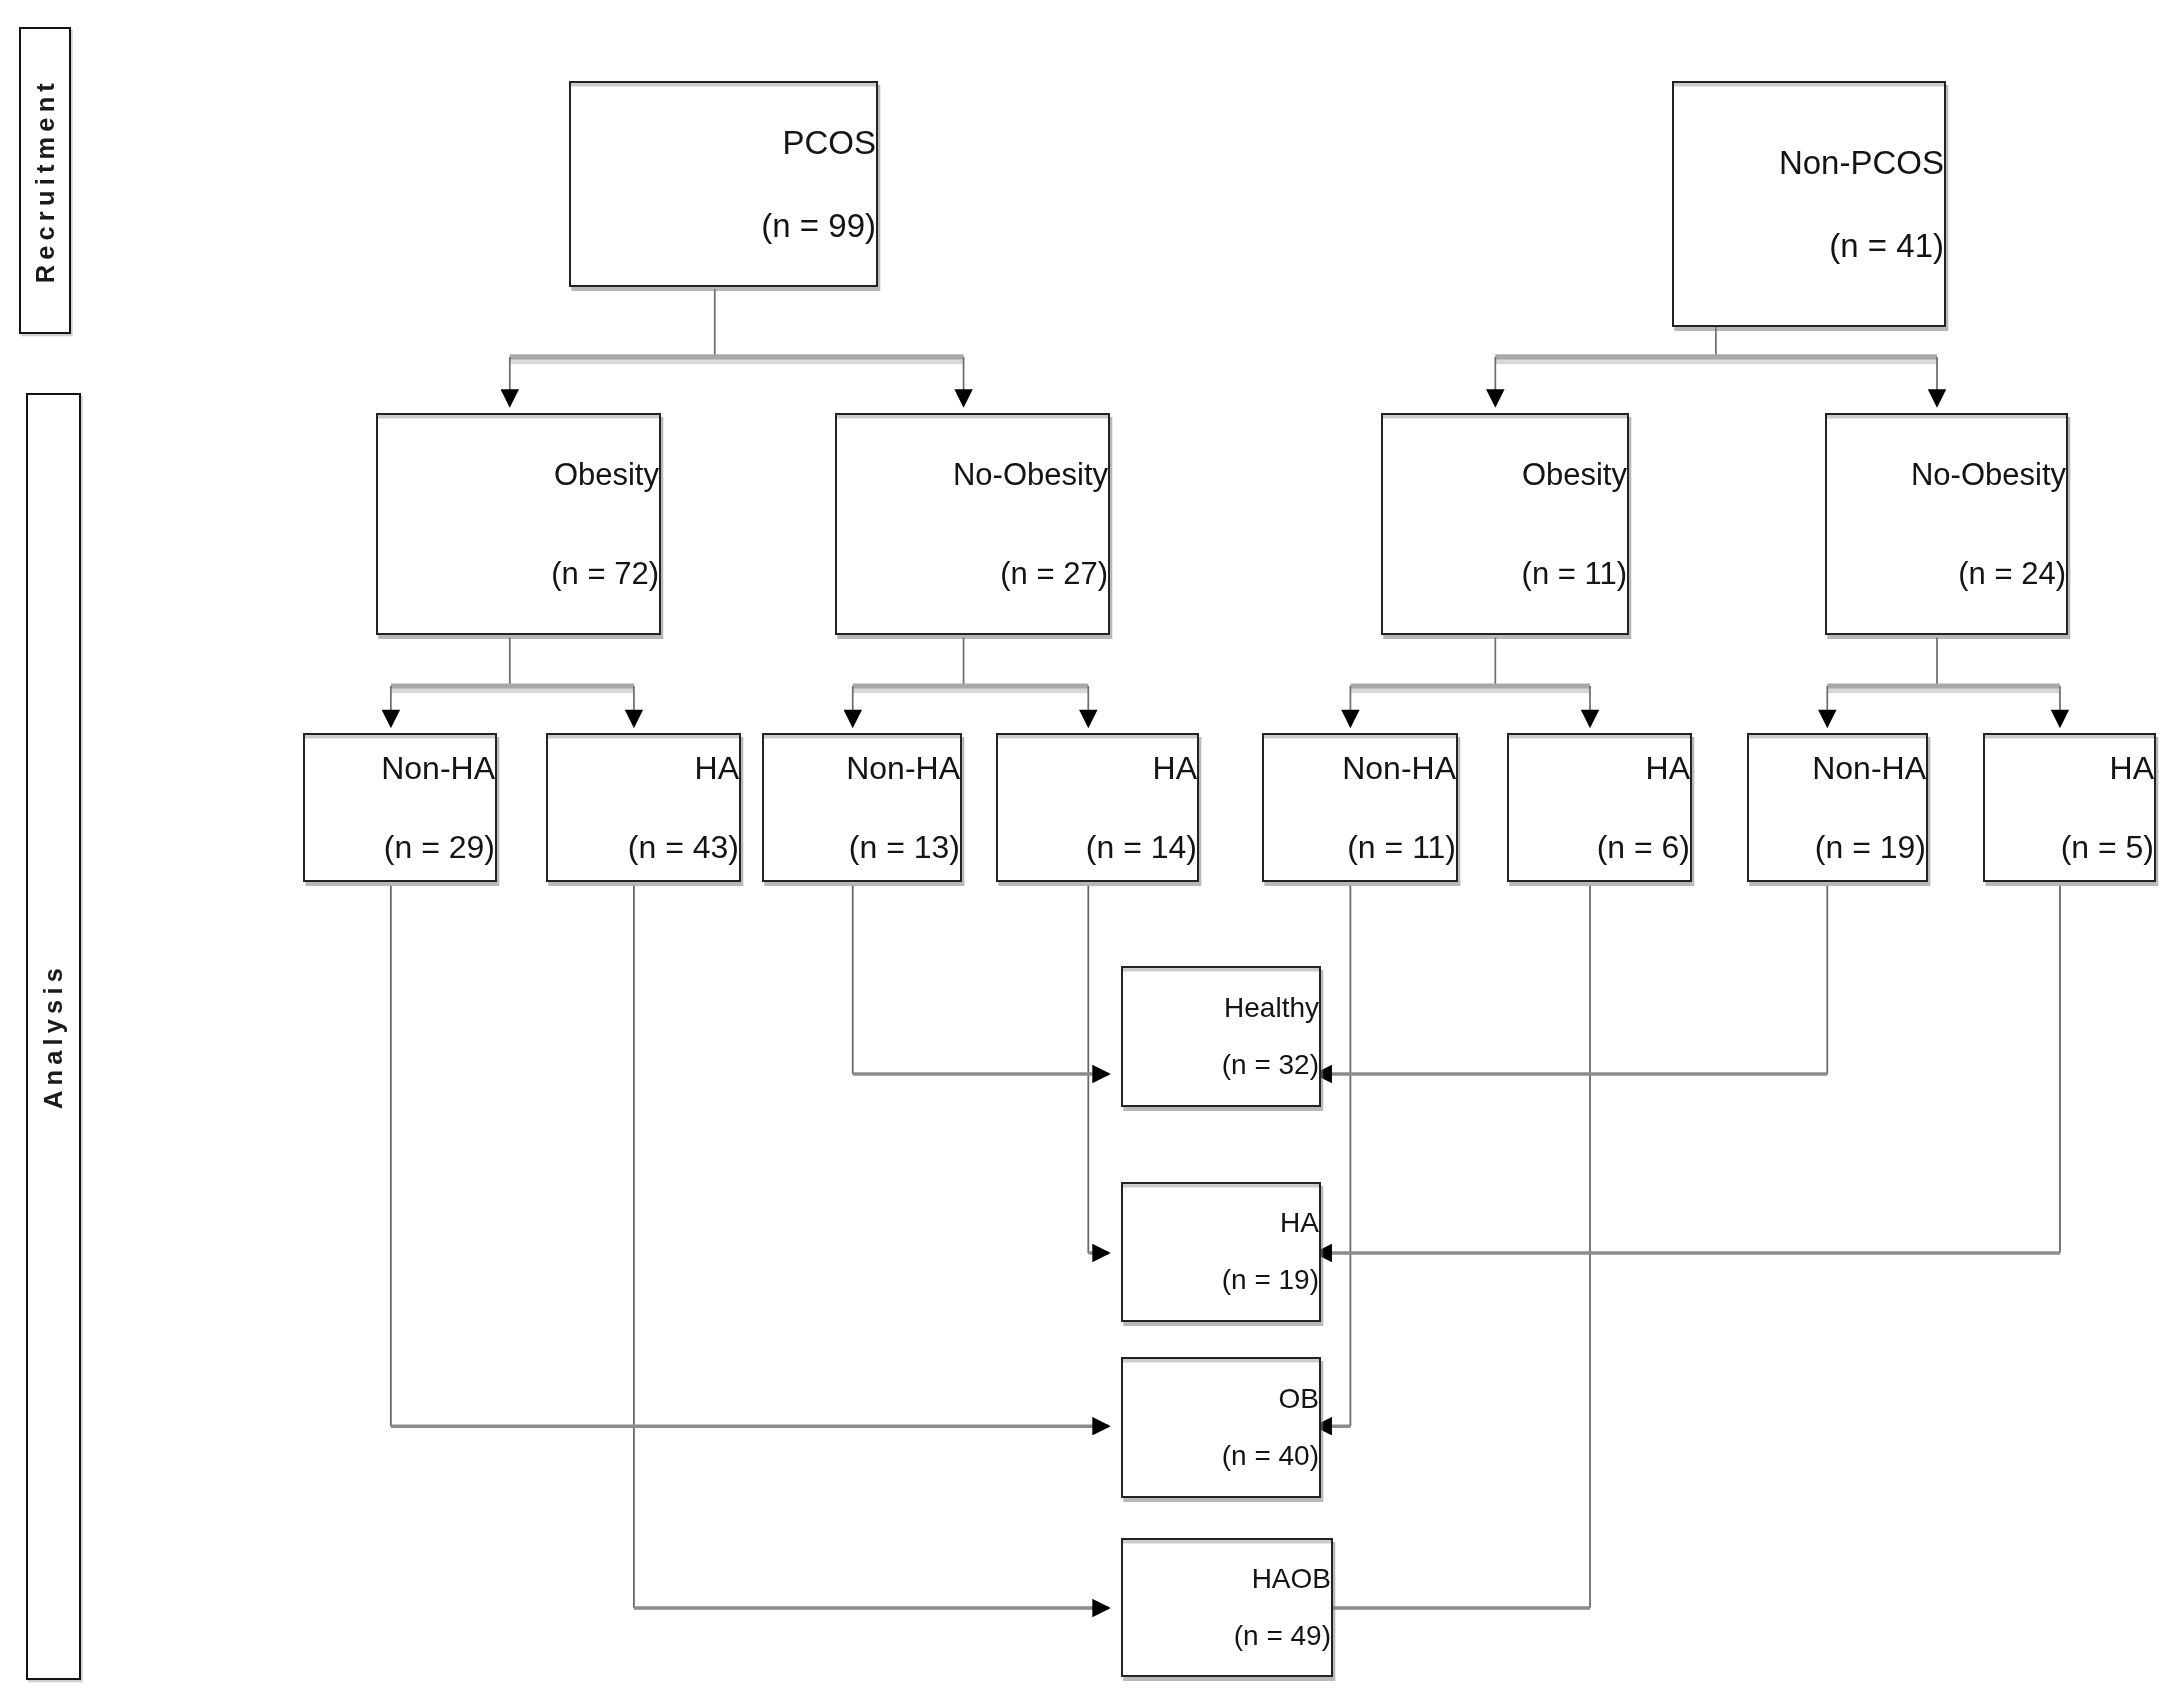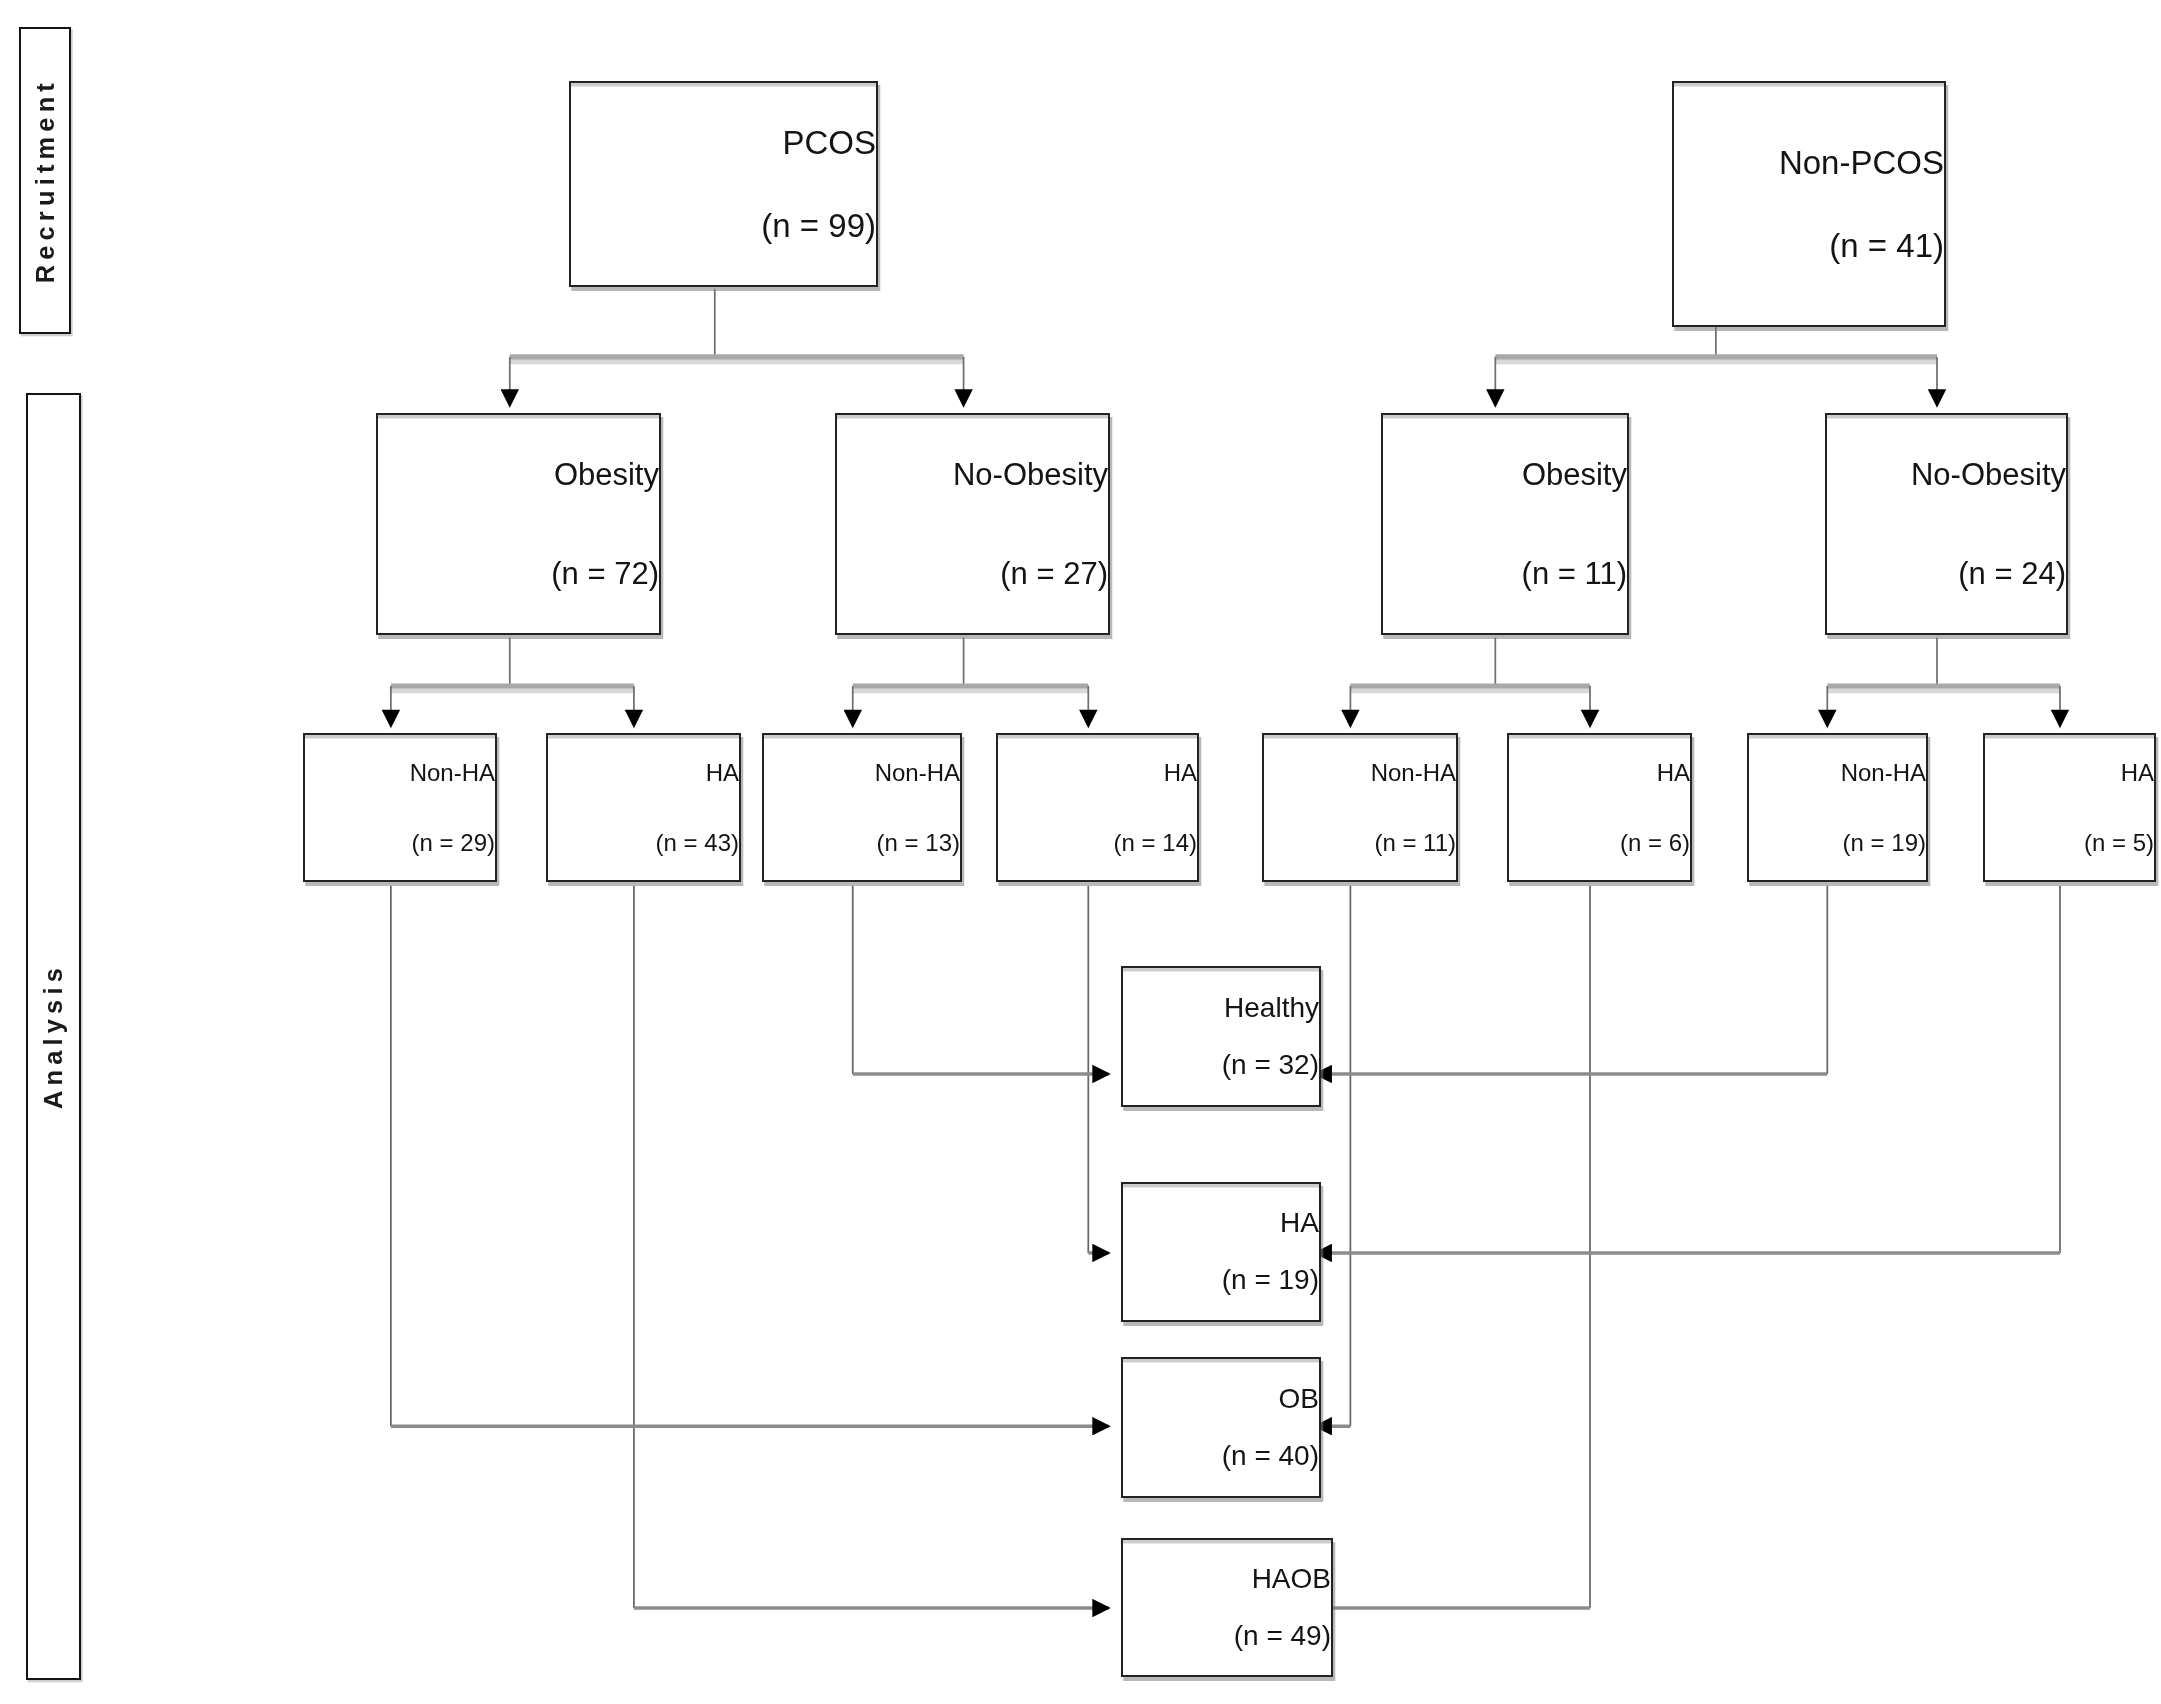--- a/index.html
+++ b/index.html
@@ -34,21 +34,21 @@
     align-items: flex-end;
     justify-content: center;
     text-align: center;
     color: #141414;
     line-height: 1.08;
     margin-left: 9px;
   }
   .node .lbl { white-space: nowrap; }
   .lvl1 { font-size: 33px; gap: 47px; }
   .lvl2 { font-size: 31px; gap: 66px; }
-  .lvl3 { font-size: 24px; gap: 44px; }
+  .lvl3 { font-size: 32px; gap: 44px; }
   .grp  { font-size: 28px; gap: 26.6px; }
   .phase {
     position: absolute;
     box-sizing: border-box;
     background: #ffffff;
     border: 2.9px solid #141414;
     box-shadow: 1.7px 2.3px 0 rgba(150,150,150,0.45);
     display: flex;
     align-items: center;
     justify-content: center;

